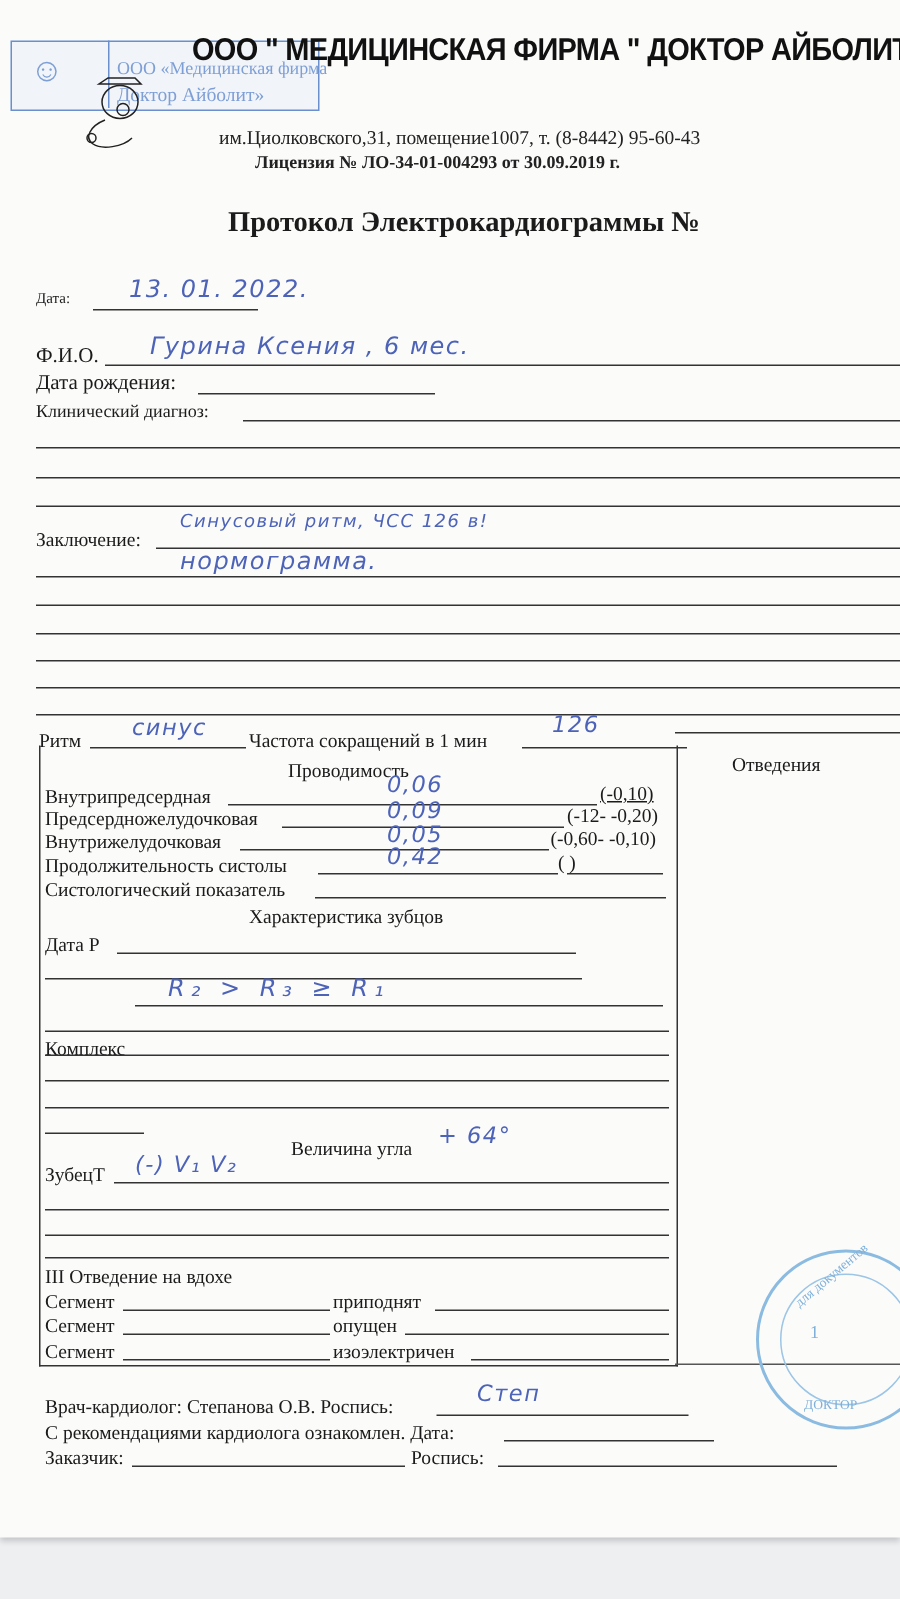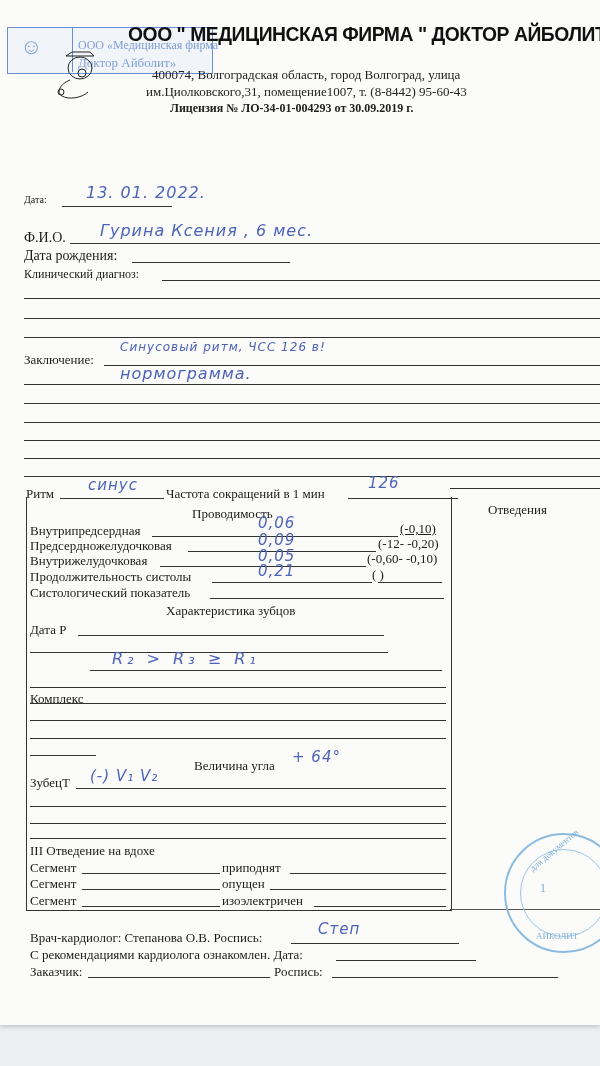--- a/index.html
+++ b/index.html
@@ -51,24 +51,24 @@
     <svg width="50" height="54" viewBox="0 0 50 54" fill="none" stroke="#222" stroke-width="1">
       <ellipse cx="28" cy="22" rx="12" ry="11"></ellipse>
       <path d="M14 10 L42 10 L38 6 L20 6 Z"></path>
       <circle cx="30" cy="27" r="4"></circle>
       <path d="M18 34 C8 38 4 46 10 50 C16 54 30 52 36 46"></path>
       <circle cx="9" cy="46" r="3"></circle>
     </svg>
   </div>
 
   <div class="company">ООО " МЕДИЦИНСКАЯ ФИРМА " ДОКТОР АЙБОЛИТ "</div>
-  <div class="addr" style="left:152px;top:67px;">400074, Волгоградская область, город Волгоград, улица</div>
   <div class="addr" style="left:146px;top:84px;">им.Циолковского,31, помещение1007, т. (8-8442) 95-60-43</div>
   <div class="addr" style="left:170px;top:101px;font-weight:bold;font-size:12px;">Лицензия   № ЛО-34-01-004293 от 30.09.2019 г.</div>
 
+  <div class="title">Протокол Электрокардиограммы №</div>
 
   <div class="lbl" style="left:24px;top:192px;font-size:10px;">Дата:</div>
   <div class="line" style="left:62px;top:206px;width:110px;"></div>
   <div class="lbl hw" style="left:86px;top:185px;font-size:16px;">13. 01. 2022.</div>
 
   <div class="lbl" style="left:24px;top:230px;font-size:14px;">Ф.И.О.</div>
   <div class="line" style="left:70px;top:243px;width:530px;"></div>
   <div class="lbl hw" style="left:100px;top:223px;font-size:16px;">Гурина Ксения , 6 мес.</div>
 
   <div class="lbl" style="left:24px;top:248px;font-size:14px;text-align:right;">Дата рождения:</div>
@@ -114,21 +114,21 @@
   <div class="lbl hw" style="left:258px;top:533px;font-size:15px;">0,09</div>
   <div class="lbl" style="left:378px;top:536px;">(-12- -0,20)</div>
 
   <div class="lbl" style="left:30px;top:553px;">Внутрижелудочковая</div>
   <div class="line" style="left:160px;top:566px;width:206px;"></div>
   <div class="lbl hw" style="left:258px;top:549px;font-size:15px;">0,05</div>
   <div class="lbl" style="left:367px;top:551px;">(-0,60- -0,10)</div>
 
   <div class="lbl" style="left:30px;top:569px;">Продолжительность систолы</div>
   <div class="line" style="left:212px;top:582px;width:160px;"></div>
-  <div class="lbl hw" style="left:258px;top:564px;font-size:15px;">0,21</div>
+  <div class="lbl hw" style="left:258px;top:564px;font-size:15px;">0,42</div>
   <div class="lbl" style="left:372px;top:567px;">(          )</div>
   <div class="line" style="left:378px;top:582px;width:64px;"></div>
 
   <div class="lbl" style="left:30px;top:585px;">Систологический показатель</div>
   <div class="line" style="left:210px;top:598px;width:234px;"></div>
 
   <div class="lbl" style="left:166px;top:603px;">Характеристика зубцов</div>
   <div class="lbl" style="left:30px;top:622px;">Дата Р</div>
   <div class="line" style="left:78px;top:635px;width:306px;"></div>
   <div class="line" style="left:30px;top:652px;width:358px;"></div>
@@ -179,15 +179,15 @@
 
   <div class="lbl" style="left:30px;top:964px;">Заказчик:</div>
   <div class="line" style="left:88px;top:977px;width:182px;"></div>
   <div class="lbl" style="left:274px;top:964px;">Роспись:</div>
   <div class="line" style="left:332px;top:977px;width:226px;"></div>
 
   <div class="round-stamp">
     <div class="ring2"></div>
     <span style="left:18px;top:10px;transform:rotate(-40deg);">для документов</span>
     <span style="left:34px;top:46px;font-size:12px;">1</span>
-    <span style="left:30px;top:96px;">АЙБОЛИТ</span>
+    <span style="left:30px;top:96px;">ДОКТОР</span>
   </div>
 </div>
 
 </body></html>

